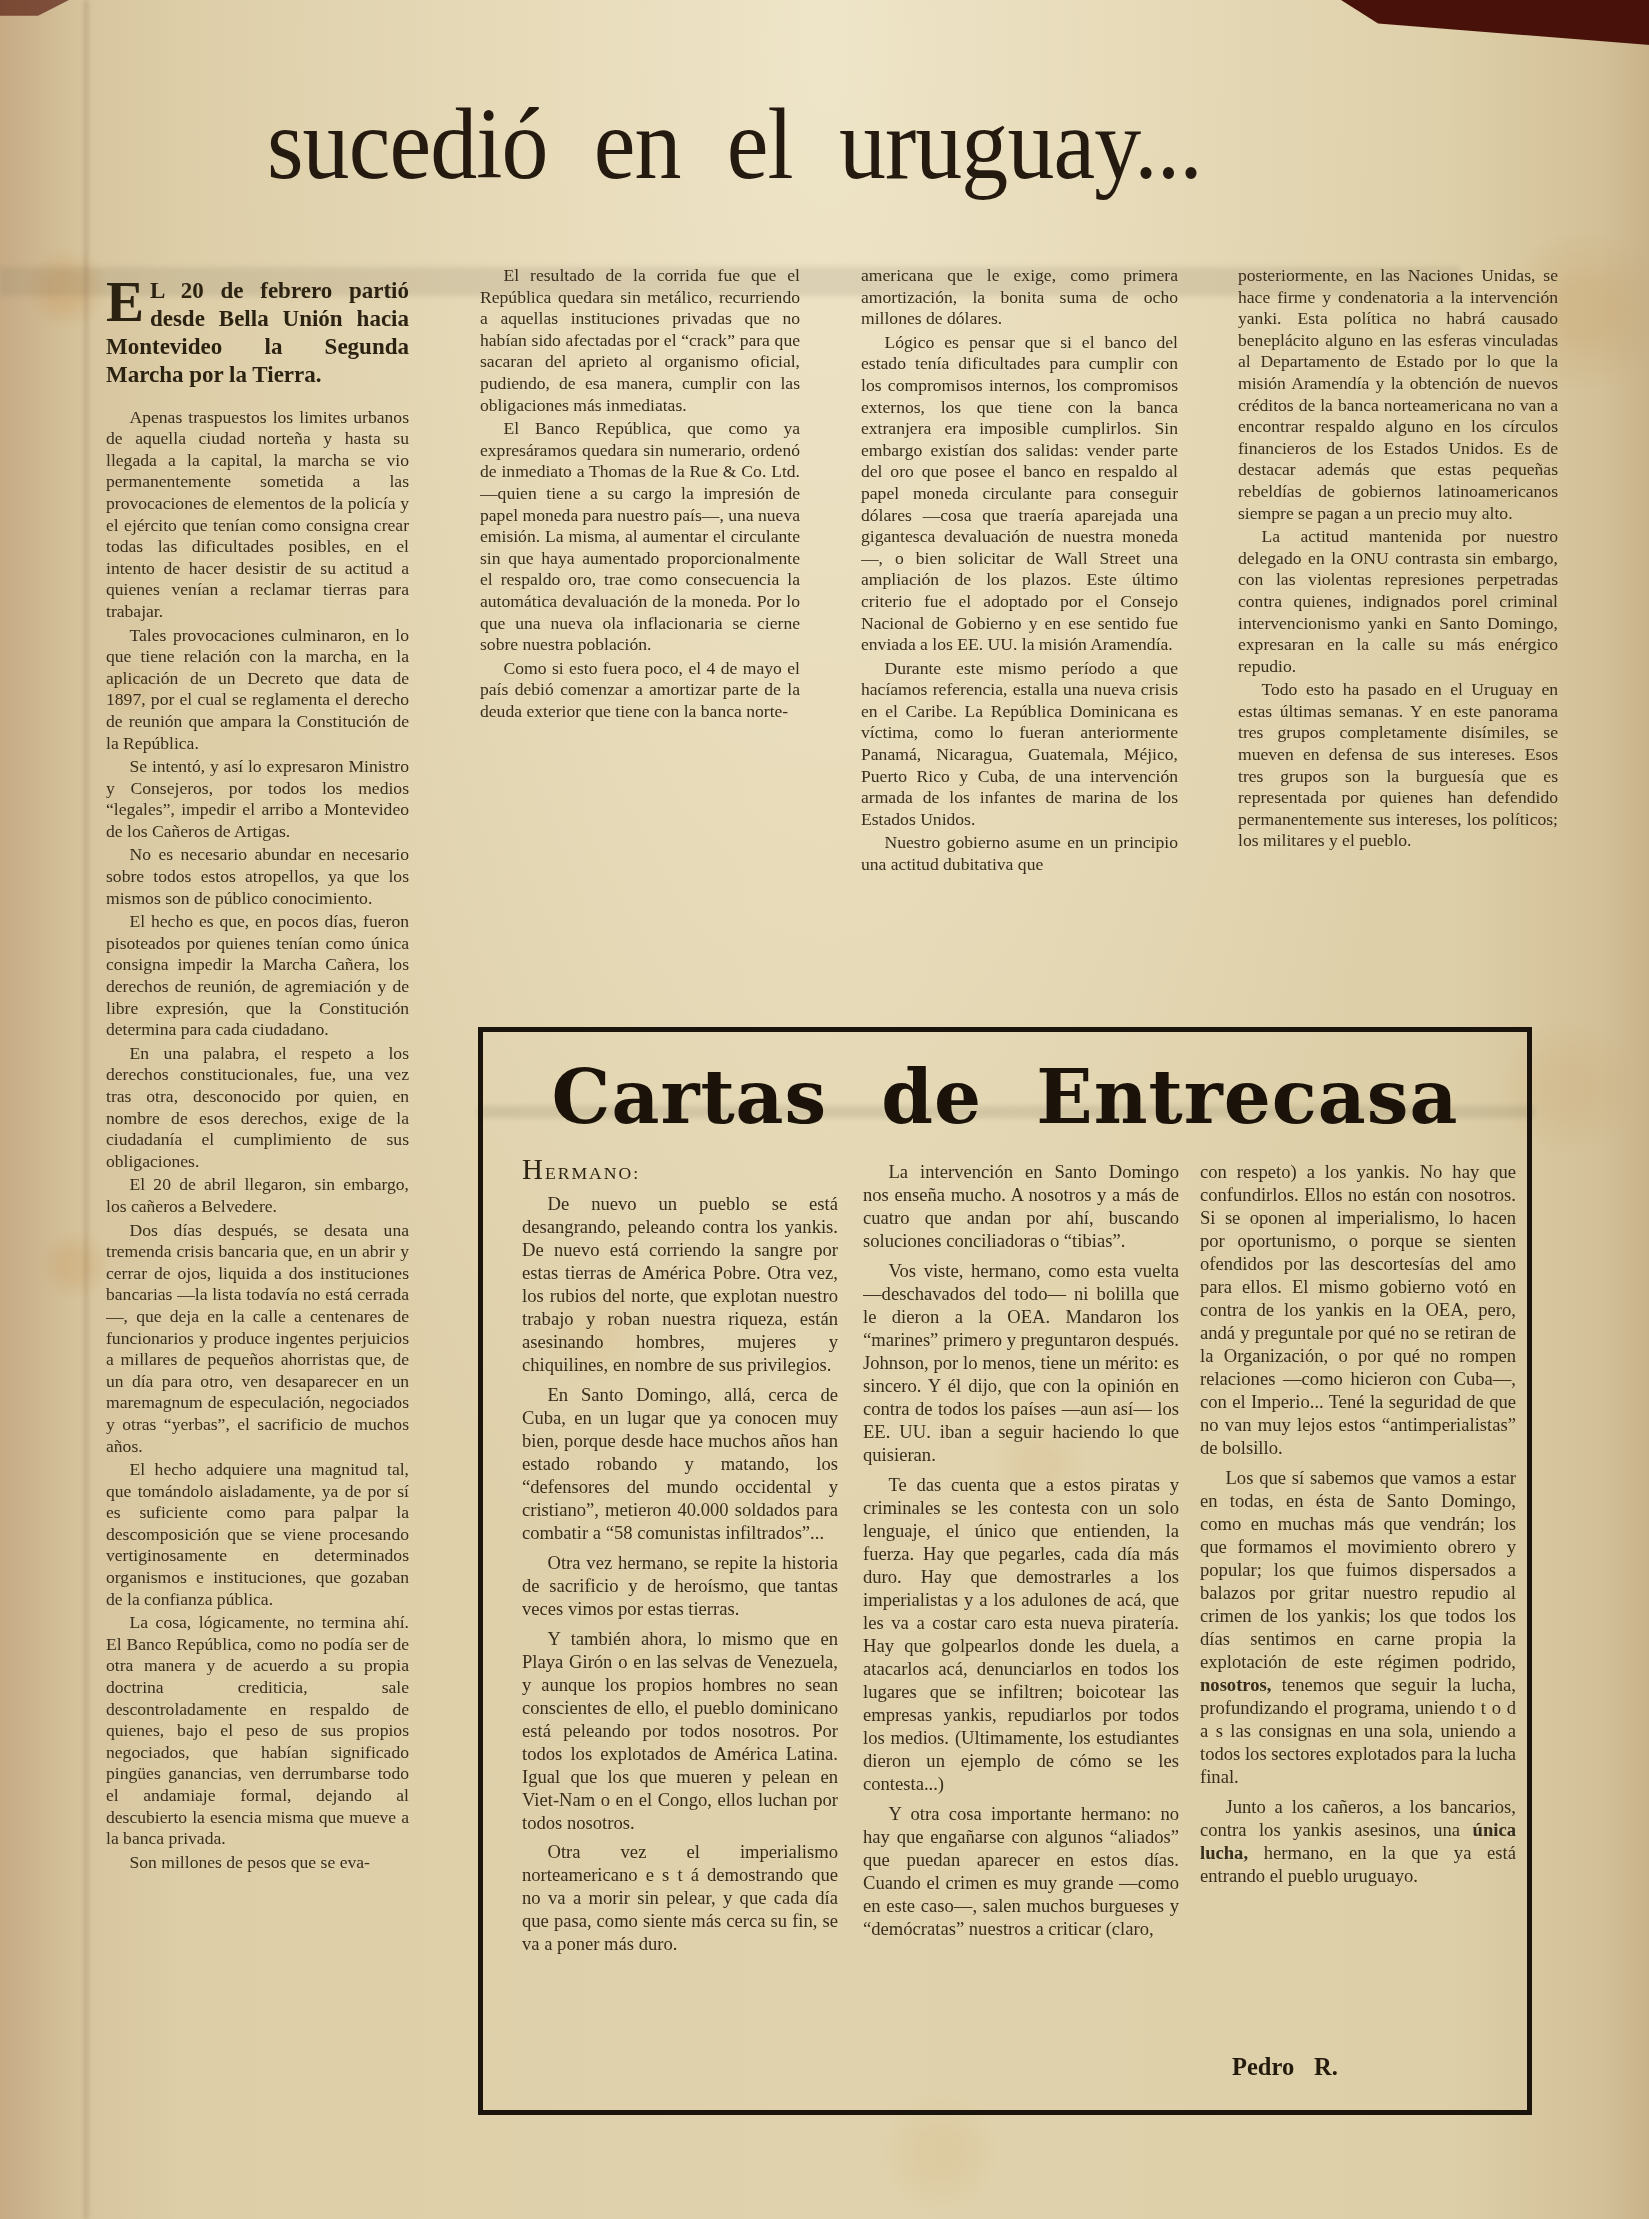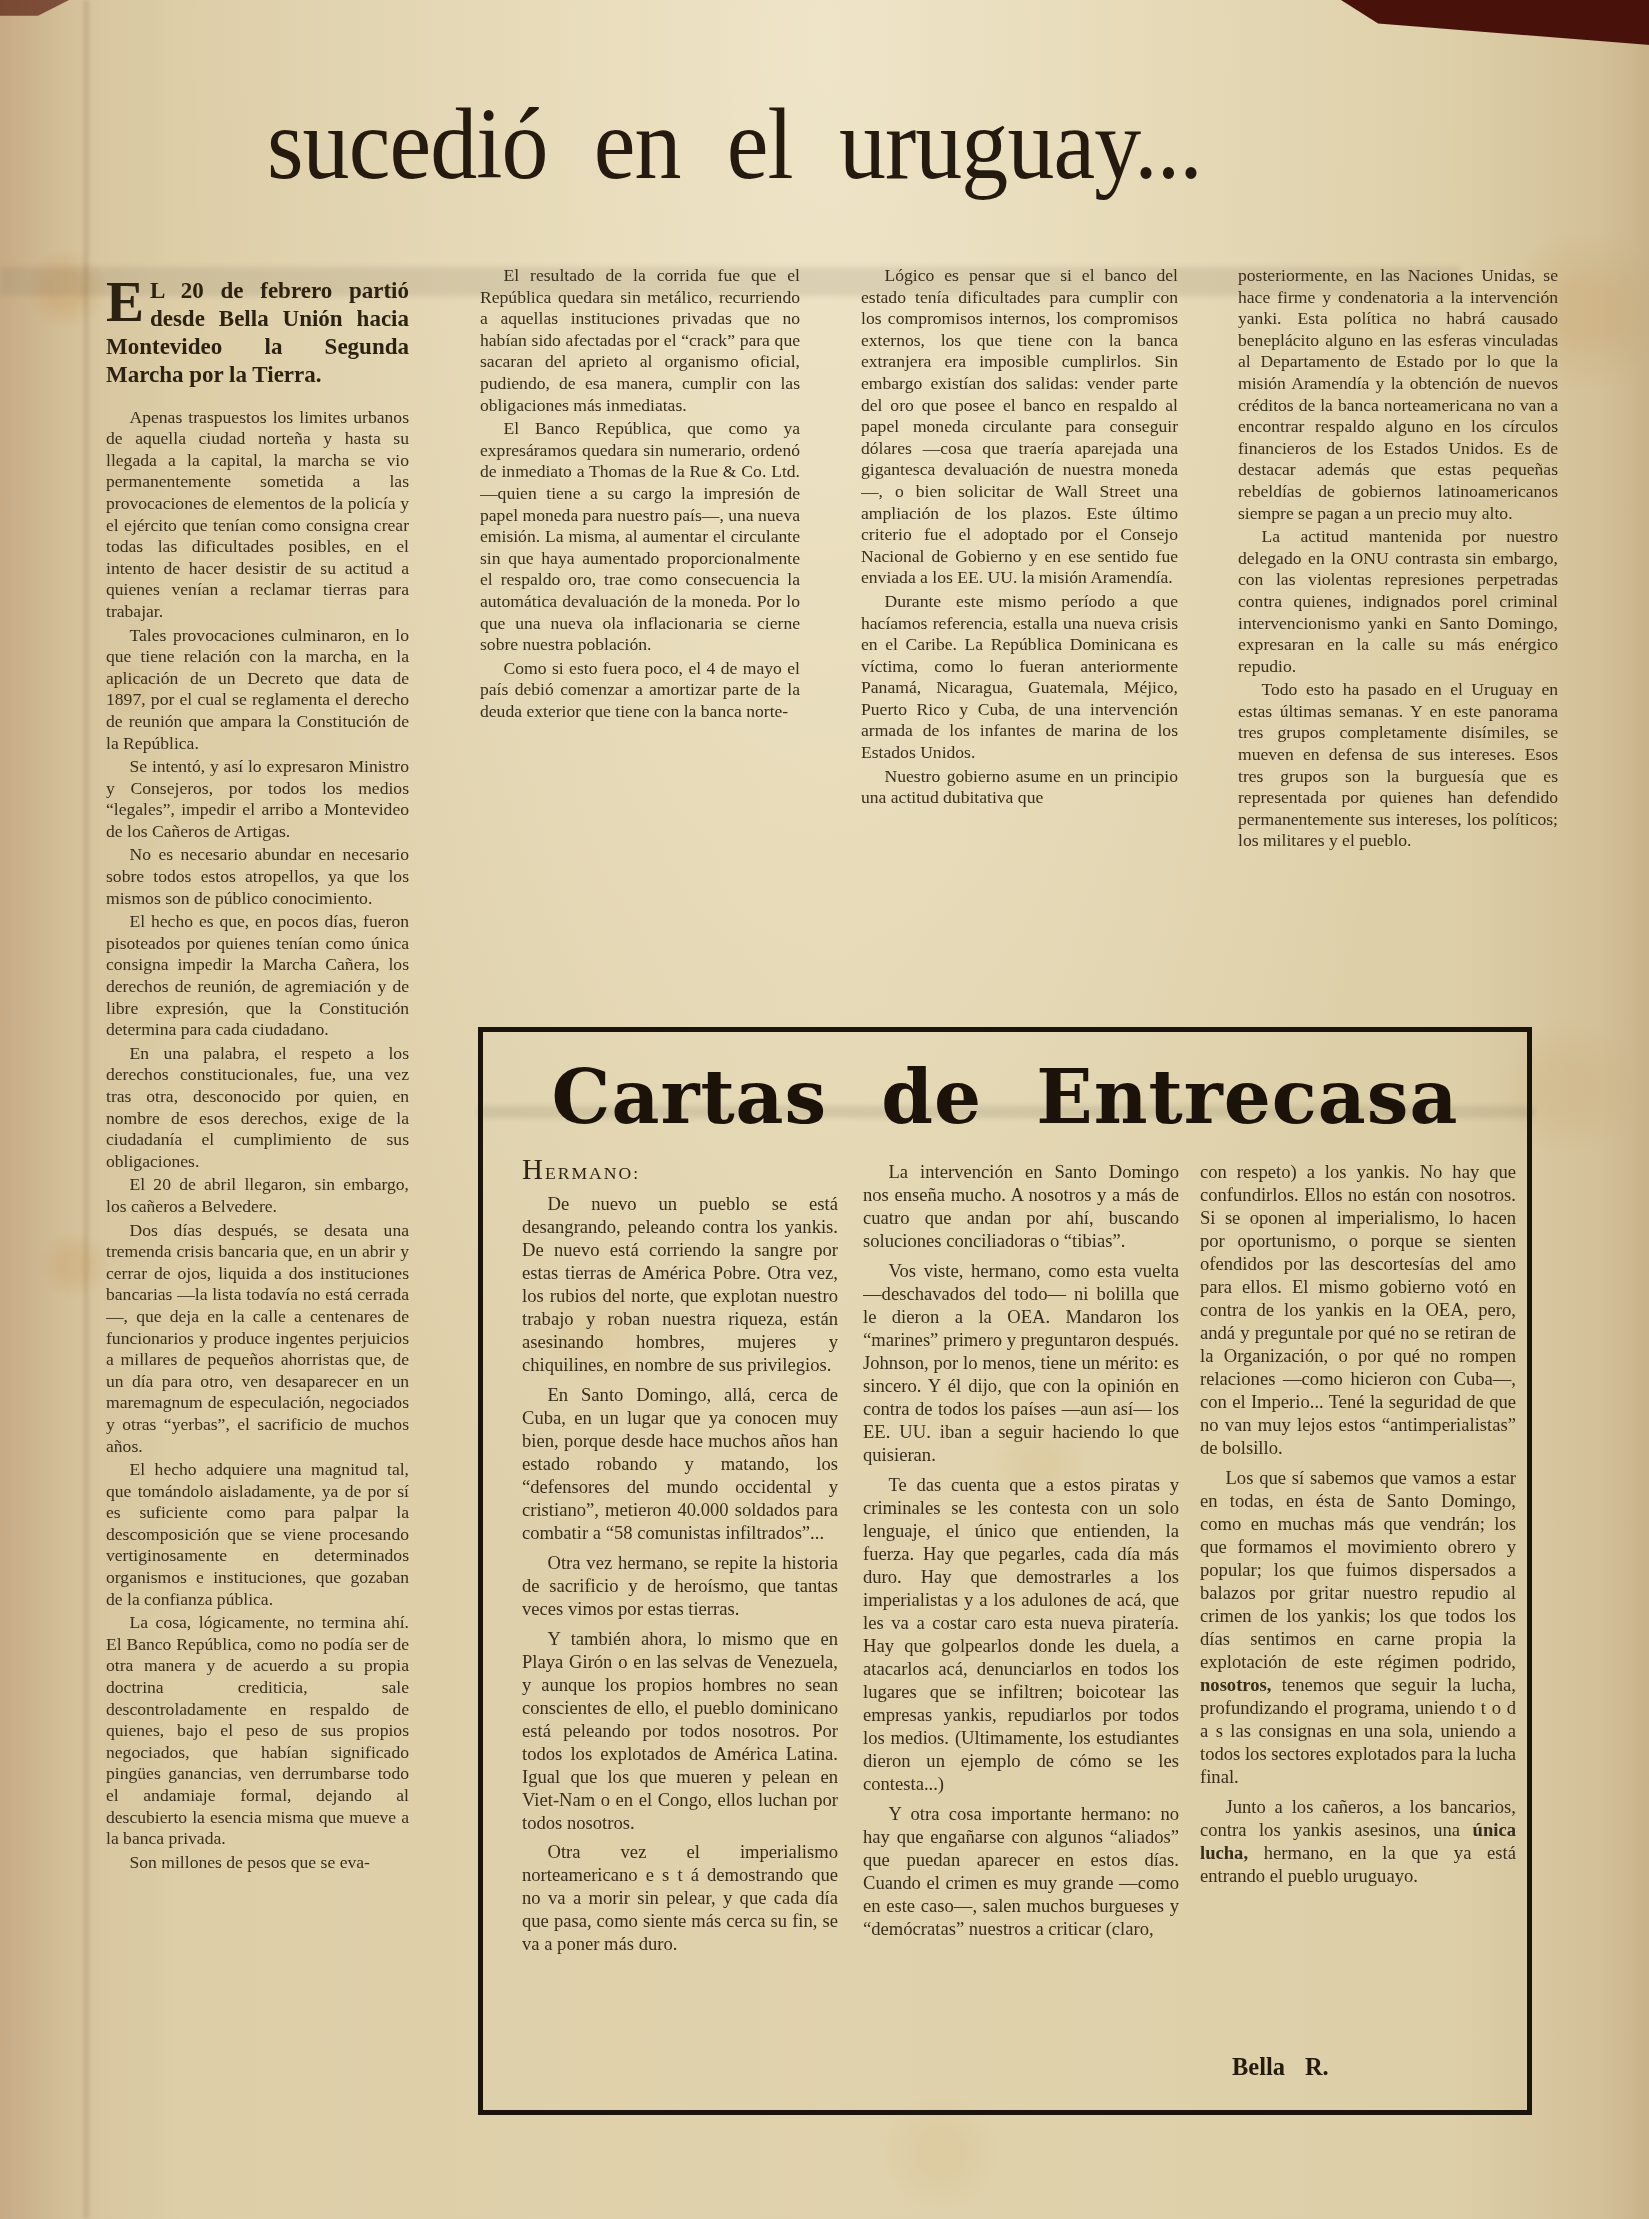--- a/index.html
+++ b/index.html
@@ -107,20 +107,21 @@
       <p class="para">Son millones de pesos que se eva-</p>
     </section>
 
   <section class="col col-b body-copy">
       <p class="para">El resultado de la corrida fue que el República quedara sin metálico, recurriendo a aquellas instituciones privadas que no habían sido afectadas por el “crack” para que sacaran del aprieto al organismo oficial, pudiendo, de esa manera, cumplir con las obligaciones más inmediatas.</p>
       <p class="para">El Banco República, que como ya expresáramos quedara sin numerario, ordenó de inmediato a Thomas de la Rue &amp; Co. Ltd. —quien tiene a su cargo la impresión de papel moneda para nuestro país—, una nueva emisión. La misma, al aumentar el circulante sin que haya aumentado proporcionalmente el respaldo oro, trae como consecuencia la automática devaluación de la moneda. Por lo que una nueva ola inflacionaria se cierne sobre nuestra población.</p>
       <p class="para">Como si esto fuera poco, el 4 de mayo el país debió comenzar a amortizar parte de la deuda exterior que tiene con la banca norte-</p>
     </section>
 
   <section class="col col-c body-copy">
+      <p class="para cont">americana que le exige, como primera amortización, la bonita suma de ocho millones de dólares.</p>
       <p class="para">Lógico es pensar que si el banco del estado tenía dificultades para cumplir con los compromisos internos, los compromisos externos, los que tiene con la banca extranjera era imposible cumplirlos. Sin embargo existían dos salidas: vender parte del oro que posee el banco en respaldo al papel moneda circulante para conseguir dólares —cosa que traería aparejada una gigantesca devaluación de nuestra moneda—, o bien solicitar de Wall Street una ampliación de los plazos. Este último criterio fue el adoptado por el Consejo Nacional de Gobierno y en ese sentido fue enviada a los EE. UU. la misión Aramendía.</p>
       <p class="para">Durante este mismo período a que hacíamos referencia, estalla una nueva crisis en el Caribe. La República Dominicana es víctima, como lo fueran anteriormente Panamá, Nicaragua, Guatemala, Méjico, Puerto Rico y Cuba, de una intervención armada de los infantes de marina de los Estados Unidos.</p>
       <p class="para">Nuestro gobierno asume en un principio una actitud dubitativa que</p>
     </section>
 
   <section class="col col-d body-copy">
       <p class="para cont">posteriormente, en las Naciones Unidas, se hace firme y condenatoria a la intervención yanki. Esta política no habrá causado beneplácito alguno en las esferas vinculadas al Departamento de Estado por lo que la misión Aramendía y la obtención de nuevos créditos de la banca norteamericana no van a encontrar respaldo alguno en los círculos financieros de los Estados Unidos. Es de destacar además que estas pequeñas rebeldías de gobiernos latinoamericanos siempre se pagan a un precio muy alto.</p>
       <p class="para">La actitud mantenida por nuestro delegado en la ONU contrasta sin embargo, con las violentas represiones perpetradas contra quienes, indignados porel criminal intervencionismo yanki en Santo Domingo, expresaran en la calle su más enérgico repudio.</p>
       <p class="para">Todo esto ha pasado en el Uruguay en estas últimas semanas. Y en este panorama tres grupos completamente disímiles, se mueven en defensa de sus intereses. Esos tres grupos son la burguesía que es representada por quienes han defendido permanentemente sus intereses, los políticos; los militares y el pueblo.</p>
     </section>
@@ -143,16 +144,16 @@
         <p class="para">Te das cuenta que a estos piratas y criminales se les contesta con un solo lenguaje, el único que entienden, la fuerza. Hay que pegarles, cada día más duro. Hay que demostrarles a los imperialistas y a los adulones de acá, que les va a costar caro esta nueva piratería. Hay que golpearlos donde les duela, a atacarlos acá, denunciarlos en todos los lugares que se infiltren; boicotear las empresas yankis, repudiarlos por todos los medios. (Ultimamente, los estudiantes dieron un ejemplo de cómo se les contesta...)</p>
         <p class="para">Y otra cosa importante hermano: no hay que engañarse con algunos “aliados” que puedan aparecer en estos días. Cuando el crimen es muy grande —como en este caso—, salen muchos burgueses y “demócratas” nuestros a criticar (claro,</p>
       </div>
 
     <div class="boxcol bc3">
         <p class="para cont">con respeto) a los yankis. No hay que confundirlos. Ellos no están con nosotros. Si se oponen al imperialismo, lo hacen por oportunismo, o porque se sienten ofendidos por las descortesías del amo para ellos. El mismo gobierno votó en contra de los yankis en la OEA, pero, andá y preguntale por qué no se retiran de la Organización, o por qué no rompen relaciones —como hicieron con Cuba—, con el Imperio... Tené la seguridad de que no van muy lejos estos “antimperialistas” de bolsillo.</p>
         <p class="para">Los que sí sabemos que vamos a estar en todas, en ésta de Santo Domingo, como en muchas más que vendrán; los que formamos el movimiento obrero y popular; los que fuimos dispersados a balazos por gritar nuestro repudio al crimen de los yankis; los que todos los días sentimos en carne propia la explotación de este régimen podrido, <b>nosotros,</b> tenemos que seguir la lucha, profundizando el programa, uniendo t o d a s las consignas en una sola, uniendo a todos los sectores explotados para la lucha final.</p>
         <p class="para">Junto a los cañeros, a los bancarios, contra los yankis asesinos, una <b>única lucha,</b> hermano, en la que ya está entrando el pueblo uruguayo.</p>
       </div>
 
-    <p class="signature">Bella R.</p>
+    <p class="signature">Pedro R.</p>
   </div>
 </div>
 
 
 </body></html>

